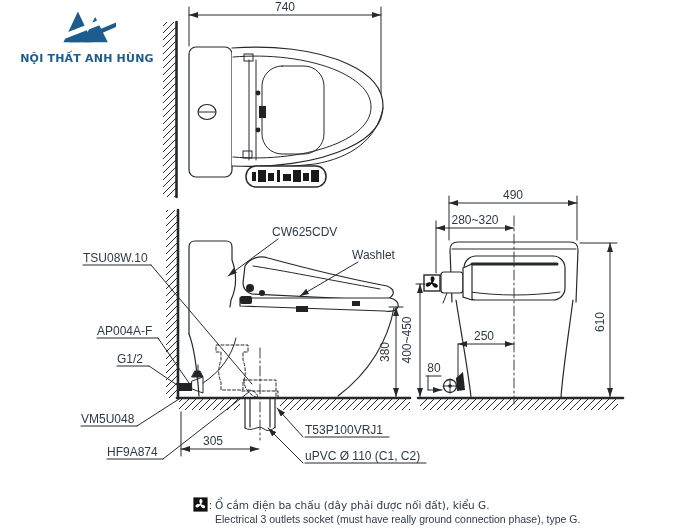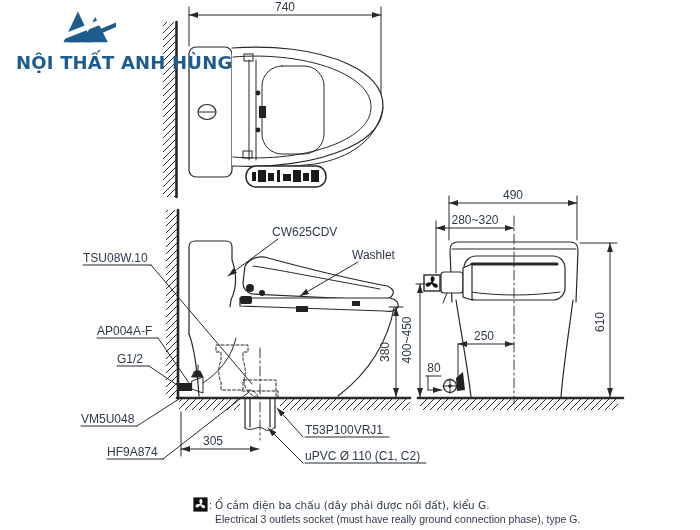--- a/index.html
+++ b/index.html
@@ -1,20 +1,20 @@
 <!DOCTYPE html>
 <html><head>
 <meta charset="utf-8">
 <style>
   html,body{margin:0;padding:0;background:#fff;}
   .stage{position:relative;width:700px;height:530px;background:#ffffff;overflow:hidden;
          font-family:"Liberation Sans",sans-serif;}
   .logo{position:absolute;top:5px;left:16px;width:142px;text-align:center;z-index:2;}
   .logo-text{font-family:"DejaVu Sans","Liberation Sans",sans-serif;font-weight:bold;
-             font-size:18px;color:#1e5c8d;letter-spacing:.2px;white-space:nowrap;margin-top:1px;}
+             font-size:11px;color:#1e5c8d;letter-spacing:.2px;white-space:nowrap;margin-top:1px;}
   svg.drawing{position:absolute;left:0;top:0;}
   svg text{font-family:"Liberation Sans",sans-serif;font-size:12px;fill:#2e3a48;stroke:none;}
   svg text.vi{font-family:"DejaVu Sans","Liberation Sans",sans-serif;}
   svg text.small{font-size:10.5px;}
 </style>
 </head>
 <body>
 
 <div class="stage">
 

